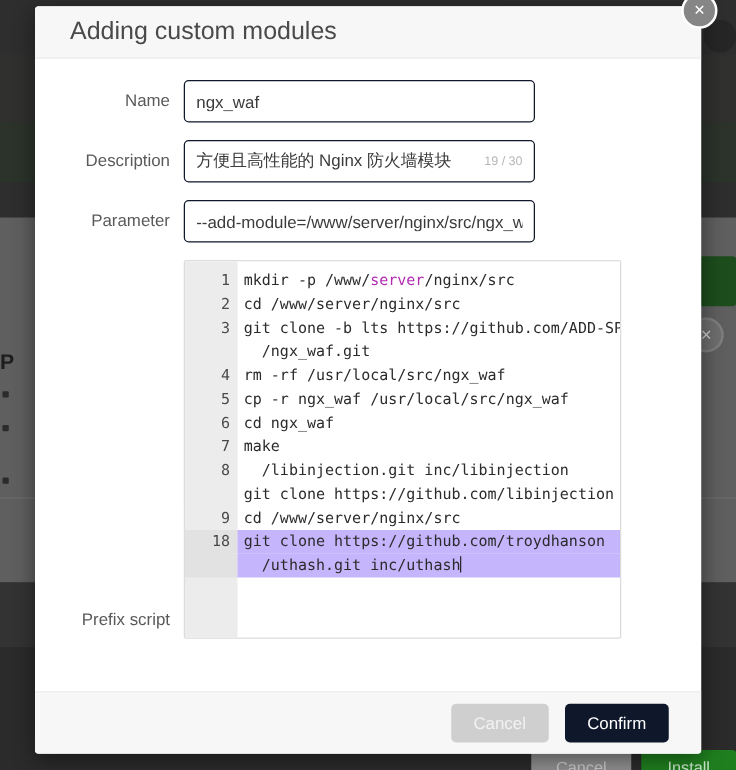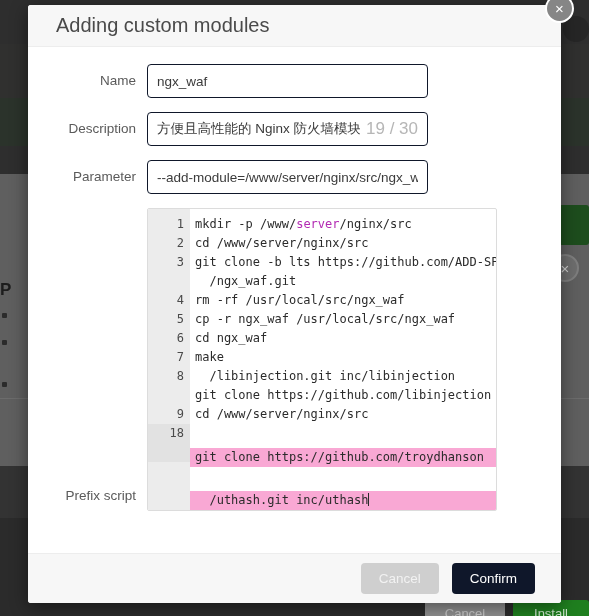--- a/index.html
+++ b/index.html
@@ -80,21 +80,21 @@
   .form-label.tall { line-height: 30px; }
 
   .field {
     width: 281px; height: 34px;
     border: 1px solid #0f172a; border-radius: 4px;
     background: #fff; display: flex; align-items: center;
     padding: 0 9px; font-size: 13.5px; color: #3b3b3b;
     overflow: hidden; white-space: nowrap;
   }
   .field .val { flex: 1; overflow: hidden; white-space: nowrap; }
-  .field .counter { color: #b6b6b6; font-size: 17px; margin-left: 6px; }
+  .field .counter { color: #b6b6b6; font-size: 10px; margin-left: 6px; }
 
   
   .editor {
     width: 350px; height: 303px;
     border: 1px solid #dcdcdc; border-radius: 2px;
     background: #ffffff; position: relative; overflow: hidden;
     display: flex;
     font-family: "DejaVu Sans Mono", monospace;
     font-size: 12px;
   }
@@ -103,21 +103,21 @@
     padding-top: 6px; text-align: right; color: #4a4a4a;
   }
   .gutter .ln { height: 19px; line-height: 19px; padding-right: 6px; }
   .gutter .ln.blank { color: transparent; }
   .gutter .ln.active { background: #e2e2e2; }
   .code {
     flex: 1; padding-top: 6px; position: relative;
     color: #2b2b2b;
   }
   .code .cl { height: 19px; line-height: 19px; padding-left: 5px; white-space: pre; }
-  .code .cl.active { background: #f9a8d4; margin-top: 24px; }
+  .code .cl.active { background: #c4b5fd; }
   .code .kw-magenta { color: #b32ab3; }
   .caret {
     display: inline-block; width: 1px; height: 13px; background: #2b2b2b;
     vertical-align: -2px; margin-left: 0px;
   }
 
   
   .dlg-footer {
     position: absolute; left: 0; bottom: 0; width: 533px; height: 50px;
     background: #f7f7f7; border-top: 1px solid #ededed;

